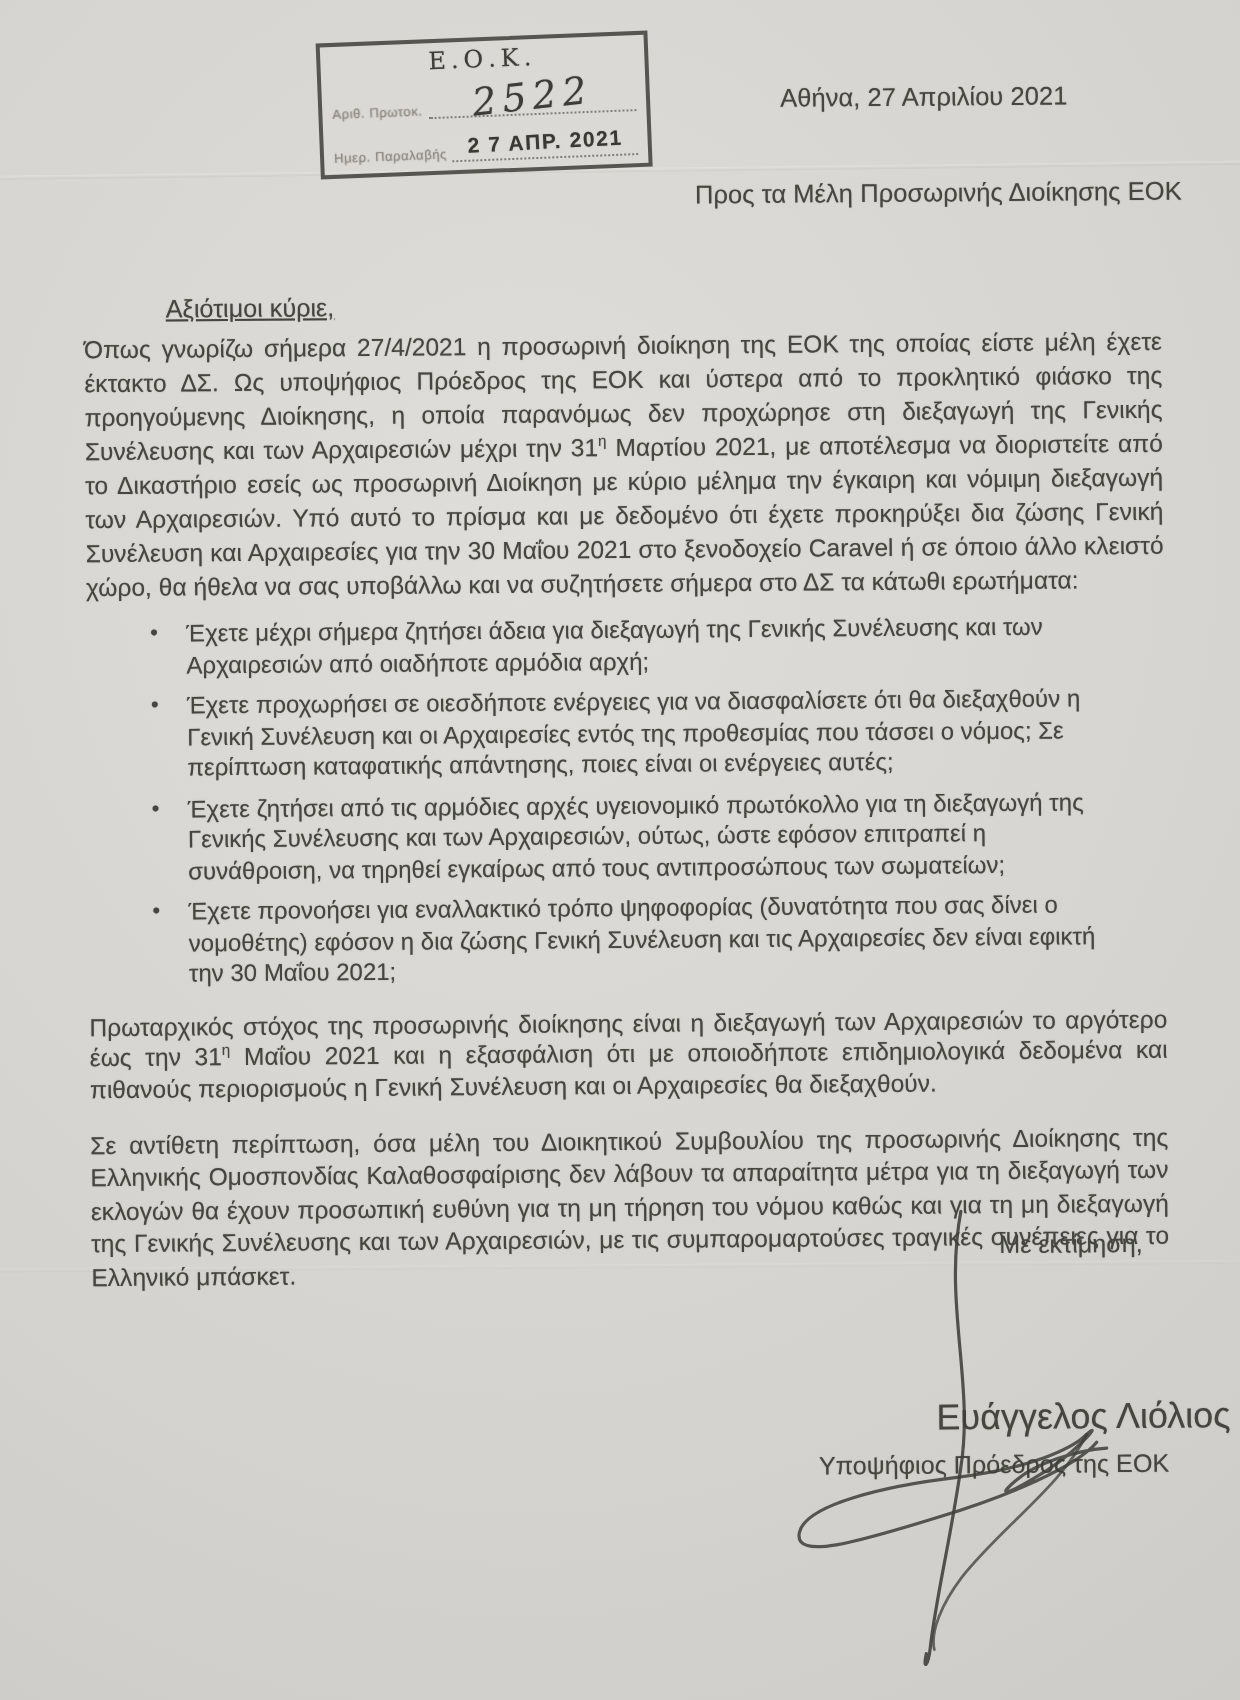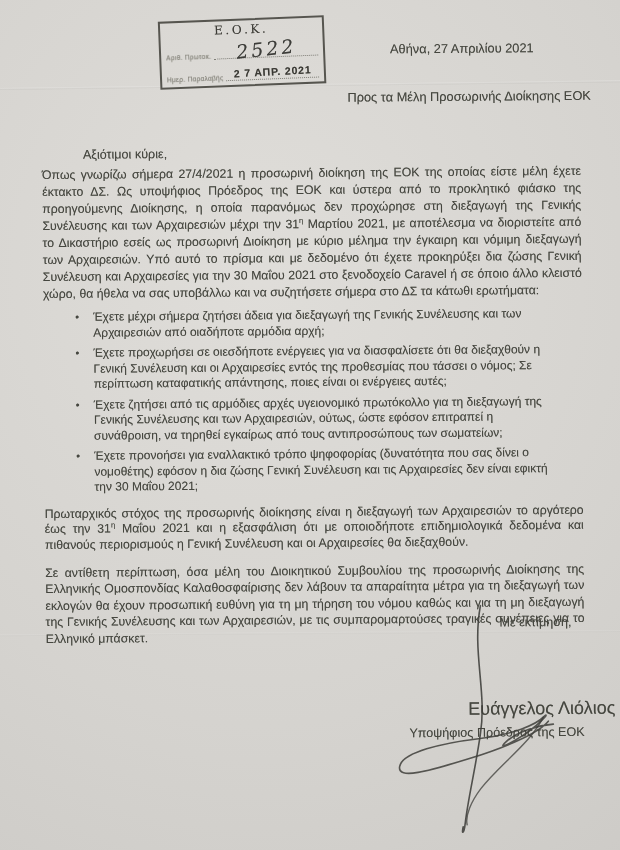--- a/index.html
+++ b/index.html
@@ -75,21 +75,21 @@
     letter-spacing:.8px; color:#393833;
     padding-bottom:1px;
     transform:rotate(-.8deg);
   }
 
   
   .dateline{ position:absolute; left:393px; top:42px; font-size:12.8px; }
   .recipient{ position:absolute; left:350px; top:90px; font-size:12.8px; }
 
   
-  .salutation{ position:absolute; left:85px; top:146px; font-size:12.6px; }
+  .salutation{ position:absolute; left:85px; top:146px; font-size:12.6px;text-decoration:underline; }
   .body-main{
     position:absolute; left:44px; top:165px; width:539px;
     font-size:12.3px; line-height:17px;
   }
   .para{ text-align:justify; }
   .para sup{ font-size:.62em; vertical-align:super; line-height:0; }
   ul.questions{
     margin:7px 0 0 0; padding-left:50px; padding-right:28px;
     list-style:none;
     font-size:12px; line-height:15.5px;

